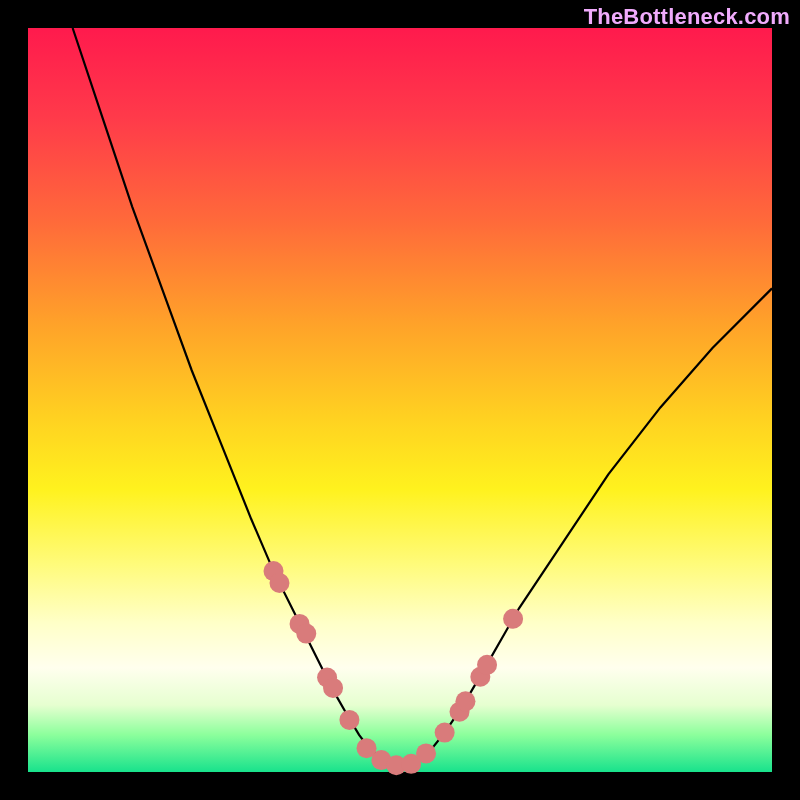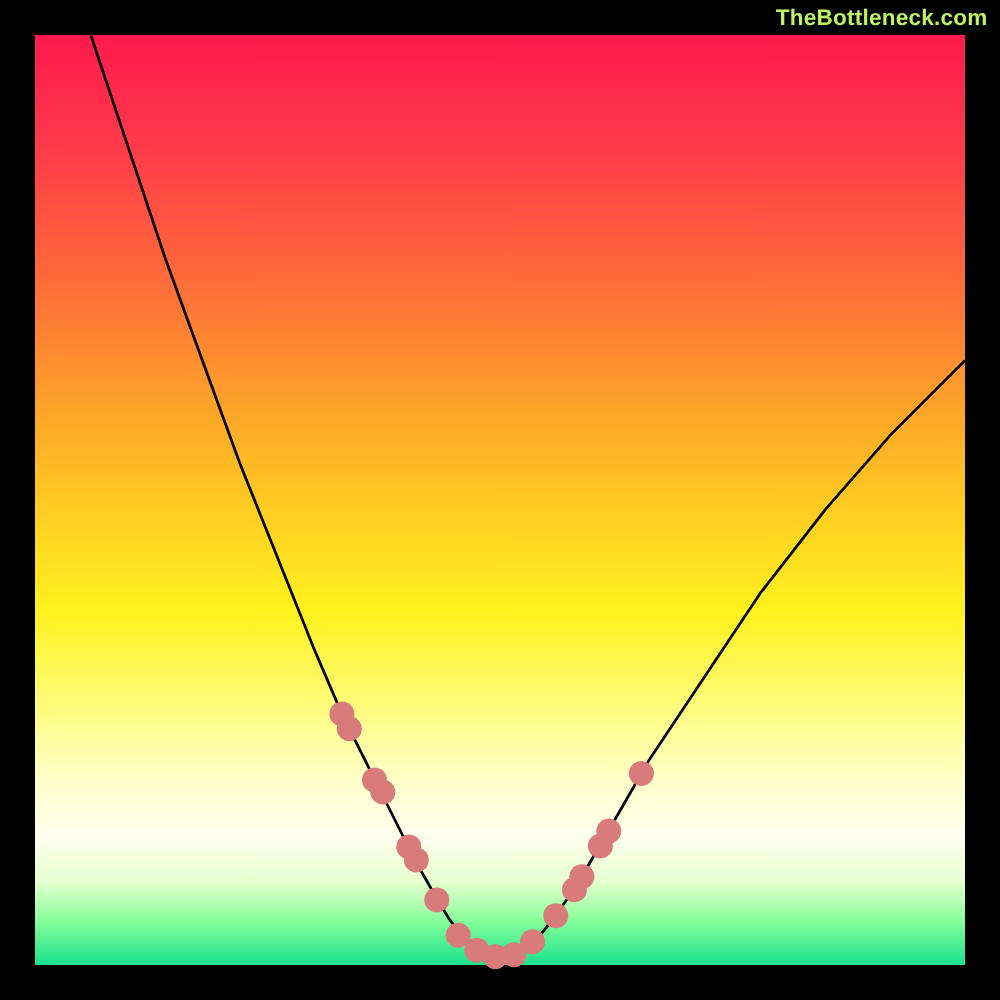--- a/index.html
+++ b/index.html
@@ -30,23 +30,23 @@
       #e6ffd0 91%,
       #8cff9c 95%,
       #18e28c 100%
     );
   }
   .watermark {
     position: absolute;
     top: 4px;
     right: 10px;
     font-family: Arial, Helvetica, sans-serif;
-    font-size: 18px;
+    font-size: 22px;
     font-weight: 600;
-    color: #bef264;
+    color: #f0abfc;
     letter-spacing: 0.2px;
     user-select: none;
   }
   svg.curve {
     position: absolute;
     left: 0; top: 0;
     width: 744px; height: 744px;
     overflow: visible;
   }
   .dot {

